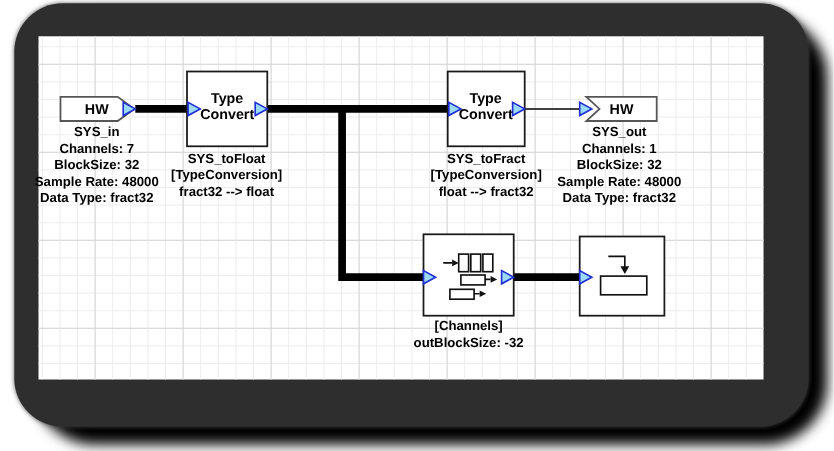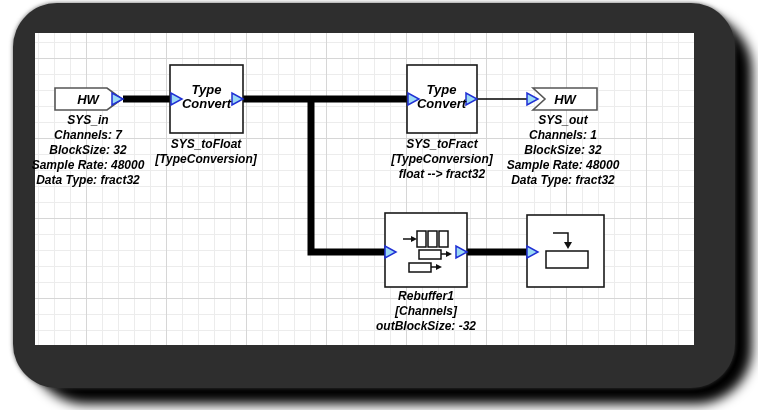--- a/index.html
+++ b/index.html
@@ -9,21 +9,21 @@
         border-radius:56px;background:#000;filter:blur(6px);}
   .frame{position:absolute;left:13px;top:3px;width:722px;height:385px;border-radius:44px;
         background:#2e2e2e;box-shadow:0 0 4px rgba(70,70,70,.8);}
   .canvas{position:absolute;left:35px;top:33px;width:659px;height:312px;background-color:#fff;
         background-image:
           linear-gradient(to right,#d6d6d6 1px,transparent 1px),
           linear-gradient(to bottom,#d6d6d6 1px,transparent 1px),
           linear-gradient(to right,#ececec 1px,transparent 1px),
           linear-gradient(to bottom,#ececec 1px,transparent 1px);
         background-size:80px 80px,80px 80px,16px 16px,16px 16px;
-        background-position:51px 0,0 25px,3px 0,0 9px;font-style:italic;}
+        background-position:51px 0,0 25px,3px 0,0 9px;}
   .overlay{position:absolute;left:0;top:0;}
   .lbl{position:absolute;text-align:center;color:#000;font-weight:700;white-space:nowrap;}
   .title{font-size:13px;line-height:14px;}
   .wrap2{white-space:normal;}
   .stack{font-size:12px;line-height:15px;}
   .stack div{white-space:nowrap;}
 </style>
 </head>
 <body>
 
@@ -93,37 +93,37 @@
       <div>SYS_in</div>
       <div>Channels: 7</div>
       <div>BlockSize: 32</div>
       <div>Sample Rate: 48000</div>
       <div>Data Type: fract32</div>
     </div>
 
     <div class="lbl stack" style="left:106px;top:104px;width:130px;">
       <div>SYS_toFloat</div>
       <div>[TypeConversion]</div>
+      <div>fract32 --&gt; float</div>
     </div>
 
     <div class="lbl stack" style="left:342px;top:104px;width:130px;">
       <div>SYS_toFract</div>
       <div>[TypeConversion]</div>
       <div>float --&gt; fract32</div>
     </div>
 
     <div class="lbl stack" style="left:463px;top:80px;width:130px;">
       <div>SYS_out</div>
       <div>Channels: 1</div>
       <div>BlockSize: 32</div>
       <div>Sample Rate: 48000</div>
       <div>Data Type: fract32</div>
     </div>
 
     <div class="lbl stack" style="left:326px;top:256px;width:130px;">
-      <div>Rebuffer1</div>
       <div>[Channels]</div>
       <div>outBlockSize: -32</div>
     </div>
 
 
   </div>
 </div>
 
 </body></html>

